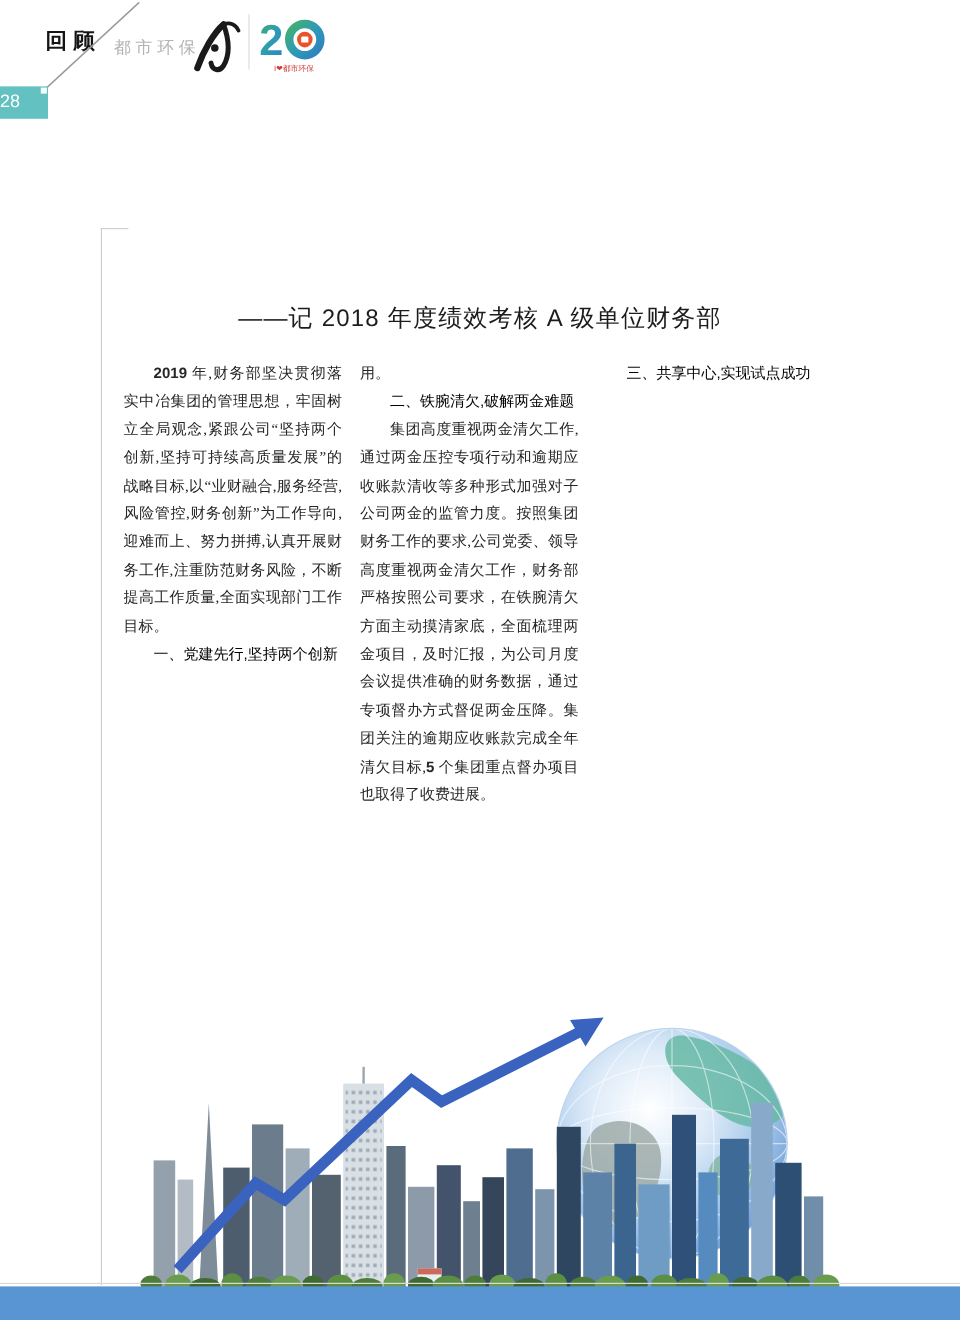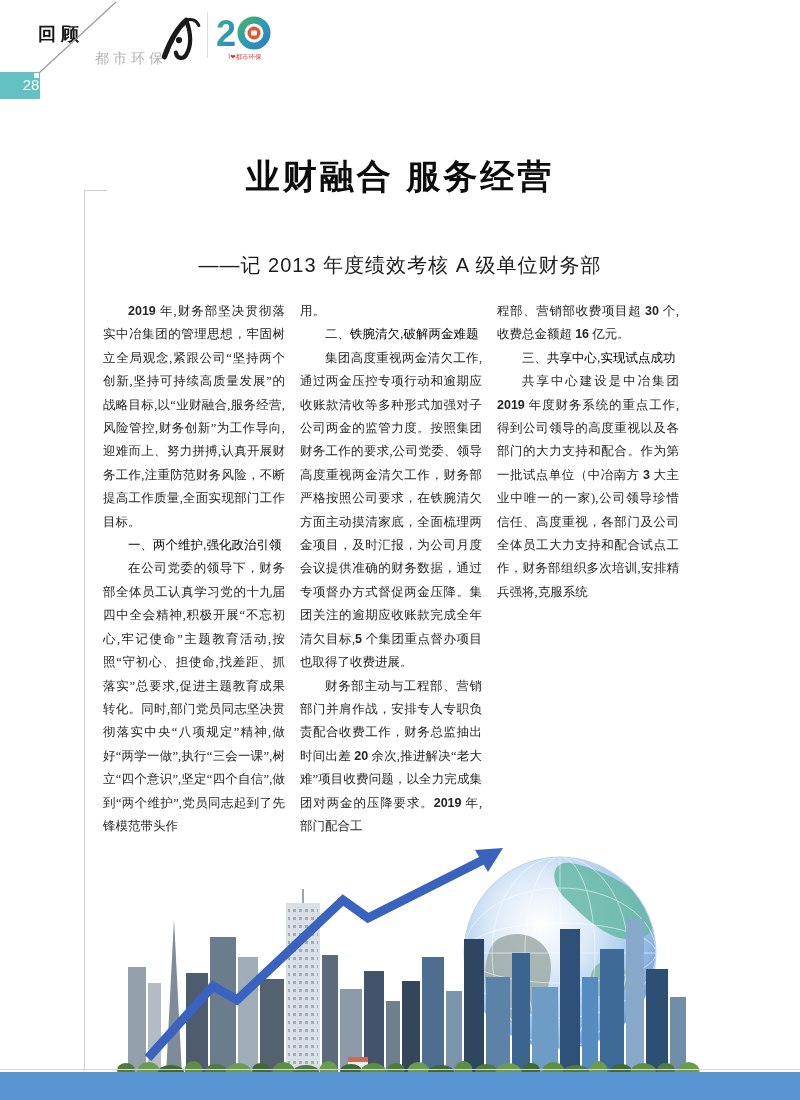--- a/index.html
+++ b/index.html
@@ -6,24 +6,24 @@
   body{width:800px;height:1100px;background:#ffffff;overflow:hidden;
        font-family:"Liberation Serif",serif;}
   .page{position:relative;width:800px;height:1100px;background:#fff;border-radius:10px;}
 
   
   .section-label{position:absolute;left:38px;top:22px;font-family:"Liberation Sans",sans-serif;
     font-weight:bold;font-size:18px;letter-spacing:5px;color:#151515;}
   .diag-svg{position:absolute;left:30px;top:0;}
   .page-box{position:absolute;left:0;top:72px;width:40px;height:27px;background:var(--teal,#63c1c1);}
   .page-box .notch{position:absolute;top:1px;right:1px;width:5px;height:5px;background:#fff;}
-  .page-box .num{position:absolute;left:0;right:0;top:4px;text-align:center;color:#fff;
-    font-family:"Liberation Sans",sans-serif;font-size:15px;padding-left:22px;}
+  .page-box .num{position:absolute;left:0;right:0;top:4px;color:#fff;
+    font-family:"Liberation Sans",sans-serif;font-size:15px;}
   .brand-text{position:absolute;left:95px;top:31px;color:var(--brandgray,#b3b3b3);
-    font-family:"Liberation Sans",sans-serif;font-size:14px;letter-spacing:4px;margin-top:19px;}
+    font-family:"Liberation Sans",sans-serif;font-size:14px;letter-spacing:4px;}
   .calli{position:absolute;left:154px;top:14px;}
   .hdr-divider{position:absolute;left:207px;top:12px;width:1px;height:46px;background:#ddd;}
   .logo20{position:absolute;left:215px;top:10px;}
 
   
   .title{position:absolute;left:90px;width:620px;top:152px;text-align:center;
     font-family:"Liberation Sans",sans-serif;font-weight:bold;font-size:34px;
     line-height:48px;color:#0c0c0c;letter-spacing:3px;}
   .subtitle{position:absolute;left:90px;width:620px;top:252px;text-align:center;
     font-family:"Liberation Sans",sans-serif;font-size:20px;color:#1c1c1c;letter-spacing:1px;}
@@ -92,40 +92,35 @@
     <text x="1" y="36" font-family="Liberation Sans, sans-serif" font-weight="bold" font-size="36" fill="url(#gRing)">2</text>
     <circle cx="39" cy="23" r="13" fill="none" stroke="url(#gRing)" stroke-width="7"></circle>
     <circle cx="39" cy="23" r="6.5" fill="#e8542a"></circle>
     <rect x="36" y="20.5" width="6" height="5" rx="1" fill="#ffffff"></rect>
     <text x="30" y="49" text-anchor="middle" font-family="Liberation Sans, sans-serif" font-size="6.5" fill="#cf3a3a">I❤都市环保</text>
   </svg>
 
   <div class="vrule"></div>
 
   <div class="title">
-    <div>业财融合 服务经营</div>
   </div>
-  <div class="subtitle">——记 2013 年度绩效考核 A 级单位财务部</div>
+  <div class="subtitle">——记 2018 年度绩效考核 A 级单位财务部</div>
 
   <div class="columns">
     <div class="col">
         <p class="p"><b class="num">2019</b> 年,财务部坚决贯彻落实中冶集团的管理思想，牢固树立全局观念,紧跟公司“坚持两个创新,坚持可持续高质量发展”的战略目标,以“业财融合,服务经营,风险管控,财务创新”为工作导向,迎难而上、努力拼搏,认真开展财务工作,注重防范财务风险，不断提高工作质量,全面实现部门工作目标。</p>
-        <p class="h">一、两个维护,强化政治引领</p>
-        <p class="p">在公司党委的领导下，财务部全体员工认真学习党的十九届四中全会精神,积极开展“不忘初心,牢记使命”主题教育活动,按照“守初心、担使命,找差距、抓落实”总要求,促进主题教育成果转化。同时,部门党员同志坚决贯彻落实中央“八项规定”精神,做好“两学一做”,执行“三会一课”,树立“四个意识”,坚定“四个自信”,做到“两个维护”,党员同志起到了先锋模范带头作</p>
+        <p class="h">一、党建先行,坚持两个创新</p>
       </div>
     <div class="col">
         <p class="cont">用。</p>
         <p class="h">二、铁腕清欠,破解两金难题</p>
         <p class="p">集团高度重视两金清欠工作,通过两金压控专项行动和逾期应收账款清收等多种形式加强对子公司两金的监管力度。按照集团财务工作的要求,公司党委、领导高度重视两金清欠工作，财务部严格按照公司要求，在铁腕清欠方面主动摸清家底，全面梳理两金项目，及时汇报，为公司月度会议提供准确的财务数据，通过专项督办方式督促两金压降。集团关注的逾期应收账款完成全年清欠目标,<b class="num">5</b> 个集团重点督办项目也取得了收费进展。</p>
-        <p class="p">财务部主动与工程部、营销部门并肩作战，安排专人专职负责配合收费工作，财务总监抽出时间出差 <b class="num">20</b> 余次,推进解决“老大难”项目收费问题，以全力完成集团对两金的压降要求。<b class="num">2019</b> 年,部门配合工</p>
       </div>
     <div class="col">
-        <p class="cont">程部、营销部收费项目超 <b class="num">30</b> 个,收费总金额超 <b class="num">16</b> 亿元。</p>
         <p class="h">三、共享中心,实现试点成功</p>
-        <p class="p">共享中心建设是中冶集团 <b class="num">2019</b> 年度财务系统的重点工作,得到公司领导的高度重视以及各部门的大力支持和配合。作为第一批试点单位（中冶南方 <b class="num">3</b> 大主业中唯一的一家),公司领导珍惜信任、高度重视，各部门及公司全体员工大力支持和配合试点工作，财务部组织多次培训,安排精兵强将,克服系统</p>
       </div>
   </div>
 
   <svg class="illus" width="600" height="240" viewBox="0 0 600 240">
     <defs>
       <radialGradient id="gGlobe" cx="40%" cy="35%" r="75%">
         <stop offset="0%" stop-color="#ffffff"></stop>
         <stop offset="35%" stop-color="#dceaf8"></stop>
         <stop offset="70%" stop-color="#9ec3e8"></stop>
         <stop offset="100%" stop-color="#5d8ed0"></stop>

